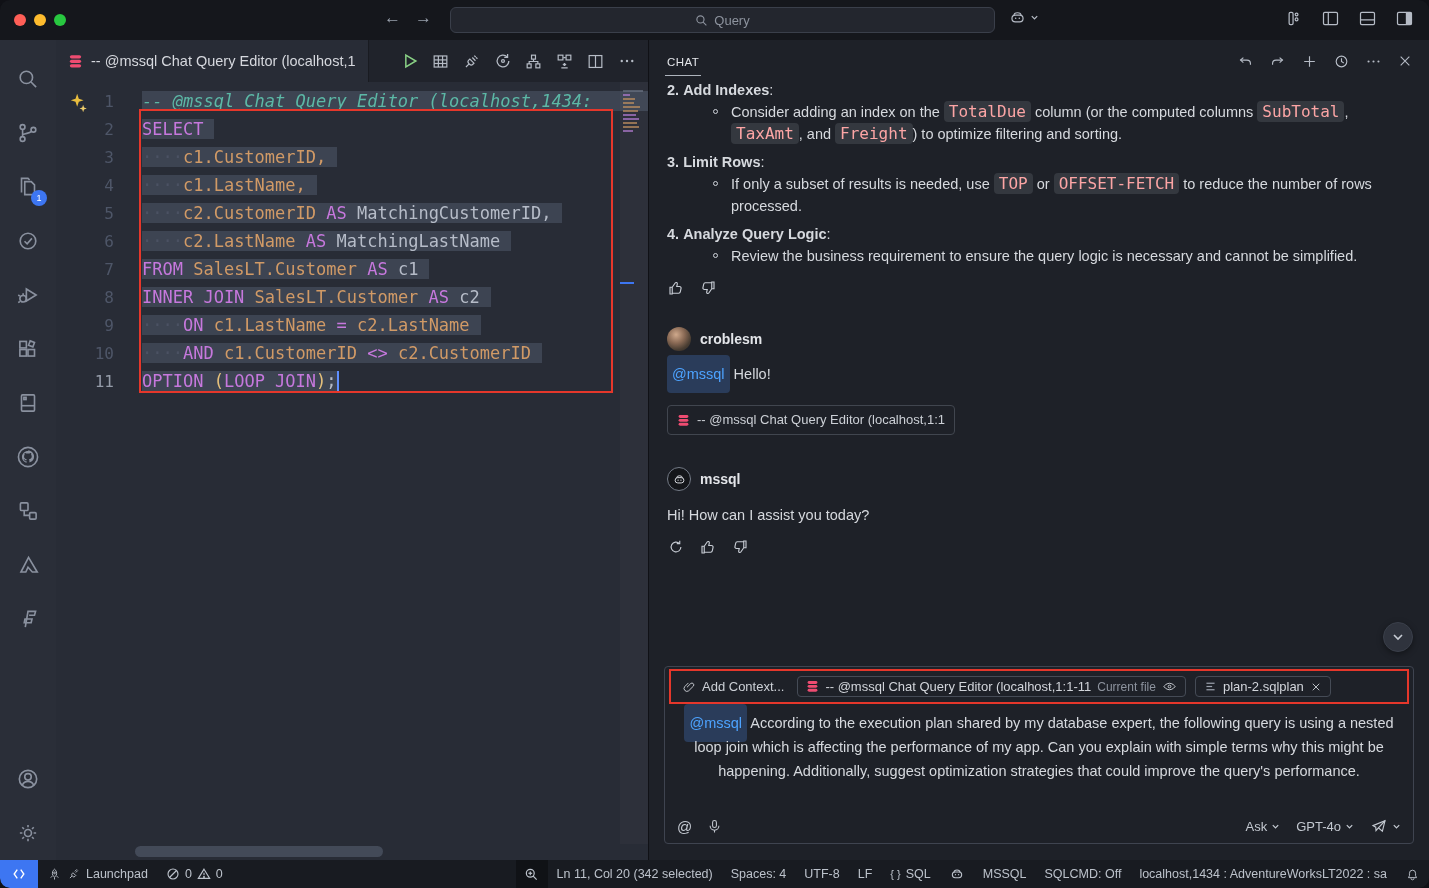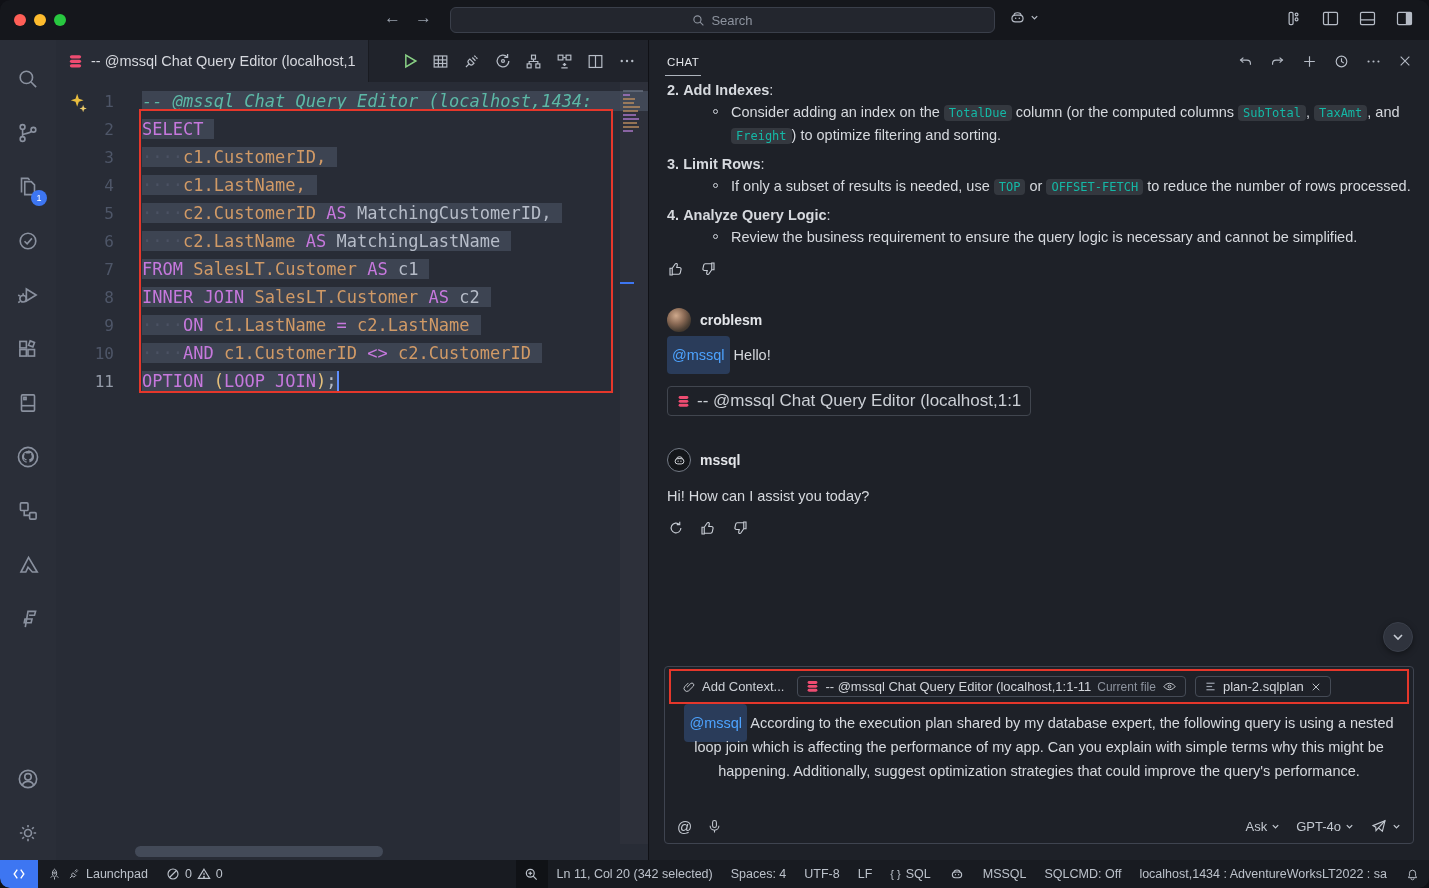--- a/index.html
+++ b/index.html
@@ -64,29 +64,29 @@
   .chat-tab { font-size:11.5px; letter-spacing:.4px; color:#e3e5e9; position:relative; padding:13px 2px 11px; }
   .chat-tab::after { content:""; position:absolute; left:0; right:0; bottom:3px; height:1.5px; background:#aeb4bd; }
   .chat-header-icons { margin-left:auto; display:flex; align-items:center; gap:15px; color:#b6bcc6; }
 
   .chat-scroll { flex:1; overflow:hidden; padding:0 18px; font-size:14.5px; line-height:22px; color:#d6d9de; }
   .oli-title { margin-top:6px; }
   .oli-title b { font-weight:bold; }
   .bullet-row { display:flex; margin-top:0; }
   .bullet-dot { width:5px; height:5px; border:1.2px solid #cfd3da; border-radius:50%; margin:8px 13px 0 46px; flex:0 0 auto; }
   .bullet-text { flex:1; }
-  .chip-code { background:#34383f; color:#14b8a6; font-family:"DejaVu Sans Mono", monospace; font-size:12px; padding:1px 5px; border-radius:4px; white-space:nowrap; }
+  .chip-code { background:#34383f; color:#fca5a5; font-family:"DejaVu Sans Mono", monospace; font-size:16px; padding:1px 5px; border-radius:4px; white-space:nowrap; }
   .chip-mention { background:#2a3c5a; color:#4da3ff; padding:11px 5px; border-radius:4px; }
   .msg-actions { display:flex; gap:14px; margin-top:12px; color:#c7ccd4; }
   .msg-head { display:flex; align-items:center; gap:9px; }
   .avatar { width:24px; height:24px; border-radius:50%; flex:0 0 auto; }
   .avatar.photo { background:radial-gradient(circle at 38% 32%, #cfa98c 0%, #8a6a55 38%, #4a3e33 68%, #262220 100%); }
   .avatar.bot { background:#14161a; border:1px solid #747b87; display:flex; align-items:center; justify-content:center; }
   .msg-author { font-weight:bold; font-size:14px; color:#e3e5e9; }
-  .attach-pill { display:inline-flex; align-items:center; gap:7px; border:1px solid #41464f; border-radius:4px; padding:3px 9px; font-size:17px; color:#ccd0d6; margin-top:20px; }
+  .attach-pill { display:inline-flex; align-items:center; gap:7px; border:1px solid #41464f; border-radius:4px; padding:3px 9px; font-size:13px; color:#ccd0d6; margin-top:20px; }
   .scroll-down { position:absolute; top:582px; right:16px; width:30px; height:30px; border-radius:50%; background:#2f333d; border:1px solid #3a3f4a; box-shadow:0 2px 6px rgba(0,0,0,.4); display:flex; align-items:center; justify-content:center; color:#c7ccd4; }
 
   
   .chat-input-wrap { flex:0 0 auto; padding:0 15px 16px; }
   .chat-input { border:1px solid #3f4450; border-radius:4px; padding:9px 12px 8px; }
   .chips-outline { border:2px solid #e5372b; padding:5px 7px; margin:-7px -8px 7px; display:flex; align-items:center; gap:9px; }
   .add-context { display:flex; align-items:center; gap:6px; font-size:13px; color:#ccd0d6; padding:2px 4px; }
   .ctx-chip { display:flex; align-items:center; gap:6px; border:1px solid #454b56; border-radius:4px; padding:2px 8px; font-size:13px; color:#d2d5db; white-space:nowrap; }
   .ctx-dim { color:#8d939e; font-size:12px;text-align:right; }
   .input-text { font-size:14.5px; line-height:24px; color:#d6d9de; min-height:98px;text-align:center; }
@@ -114,21 +114,21 @@
   </div>
   <div class="nav-arrows">
     <span>←</span>
     <span>→</span>
   </div>
   <div class="searchbox">
     <svg class="ic" width="13" height="13" viewBox="0 0 16 16" fill="none" stroke="#8d939e" stroke-width="1.4">
         <circle cx="6.7" cy="6.7" r="4.4"></circle>
         <line x1="10" y1="10" x2="14" y2="14"></line>
       </svg>
-    <span>Search</span>
+    <span>Query</span>
   </div>
   <div class="tb-copilot">
     <svg class="ic" width="19" height="19" viewBox="0 0 24 24" fill="none" stroke="#b6bcc6" stroke-width="1.5">
         <path d="M7.5 9.5a4.5 3.5 0 0 1 9 0"></path>
         <rect x="5" y="9" width="14" height="8.5" rx="4.2"></rect>
         <circle cx="9.7" cy="13" r="1" fill="#b6bcc6" stroke="none"></circle>
         <circle cx="14.3" cy="13" r="1" fill="#b6bcc6" stroke="none"></circle>
       </svg>
     <svg class="ic" width="9" height="9" viewBox="0 0 10 10" fill="none" stroke="#b6bcc6" stroke-width="1.4">
         <path d="M2 3.5l3 3 3-3"></path>

